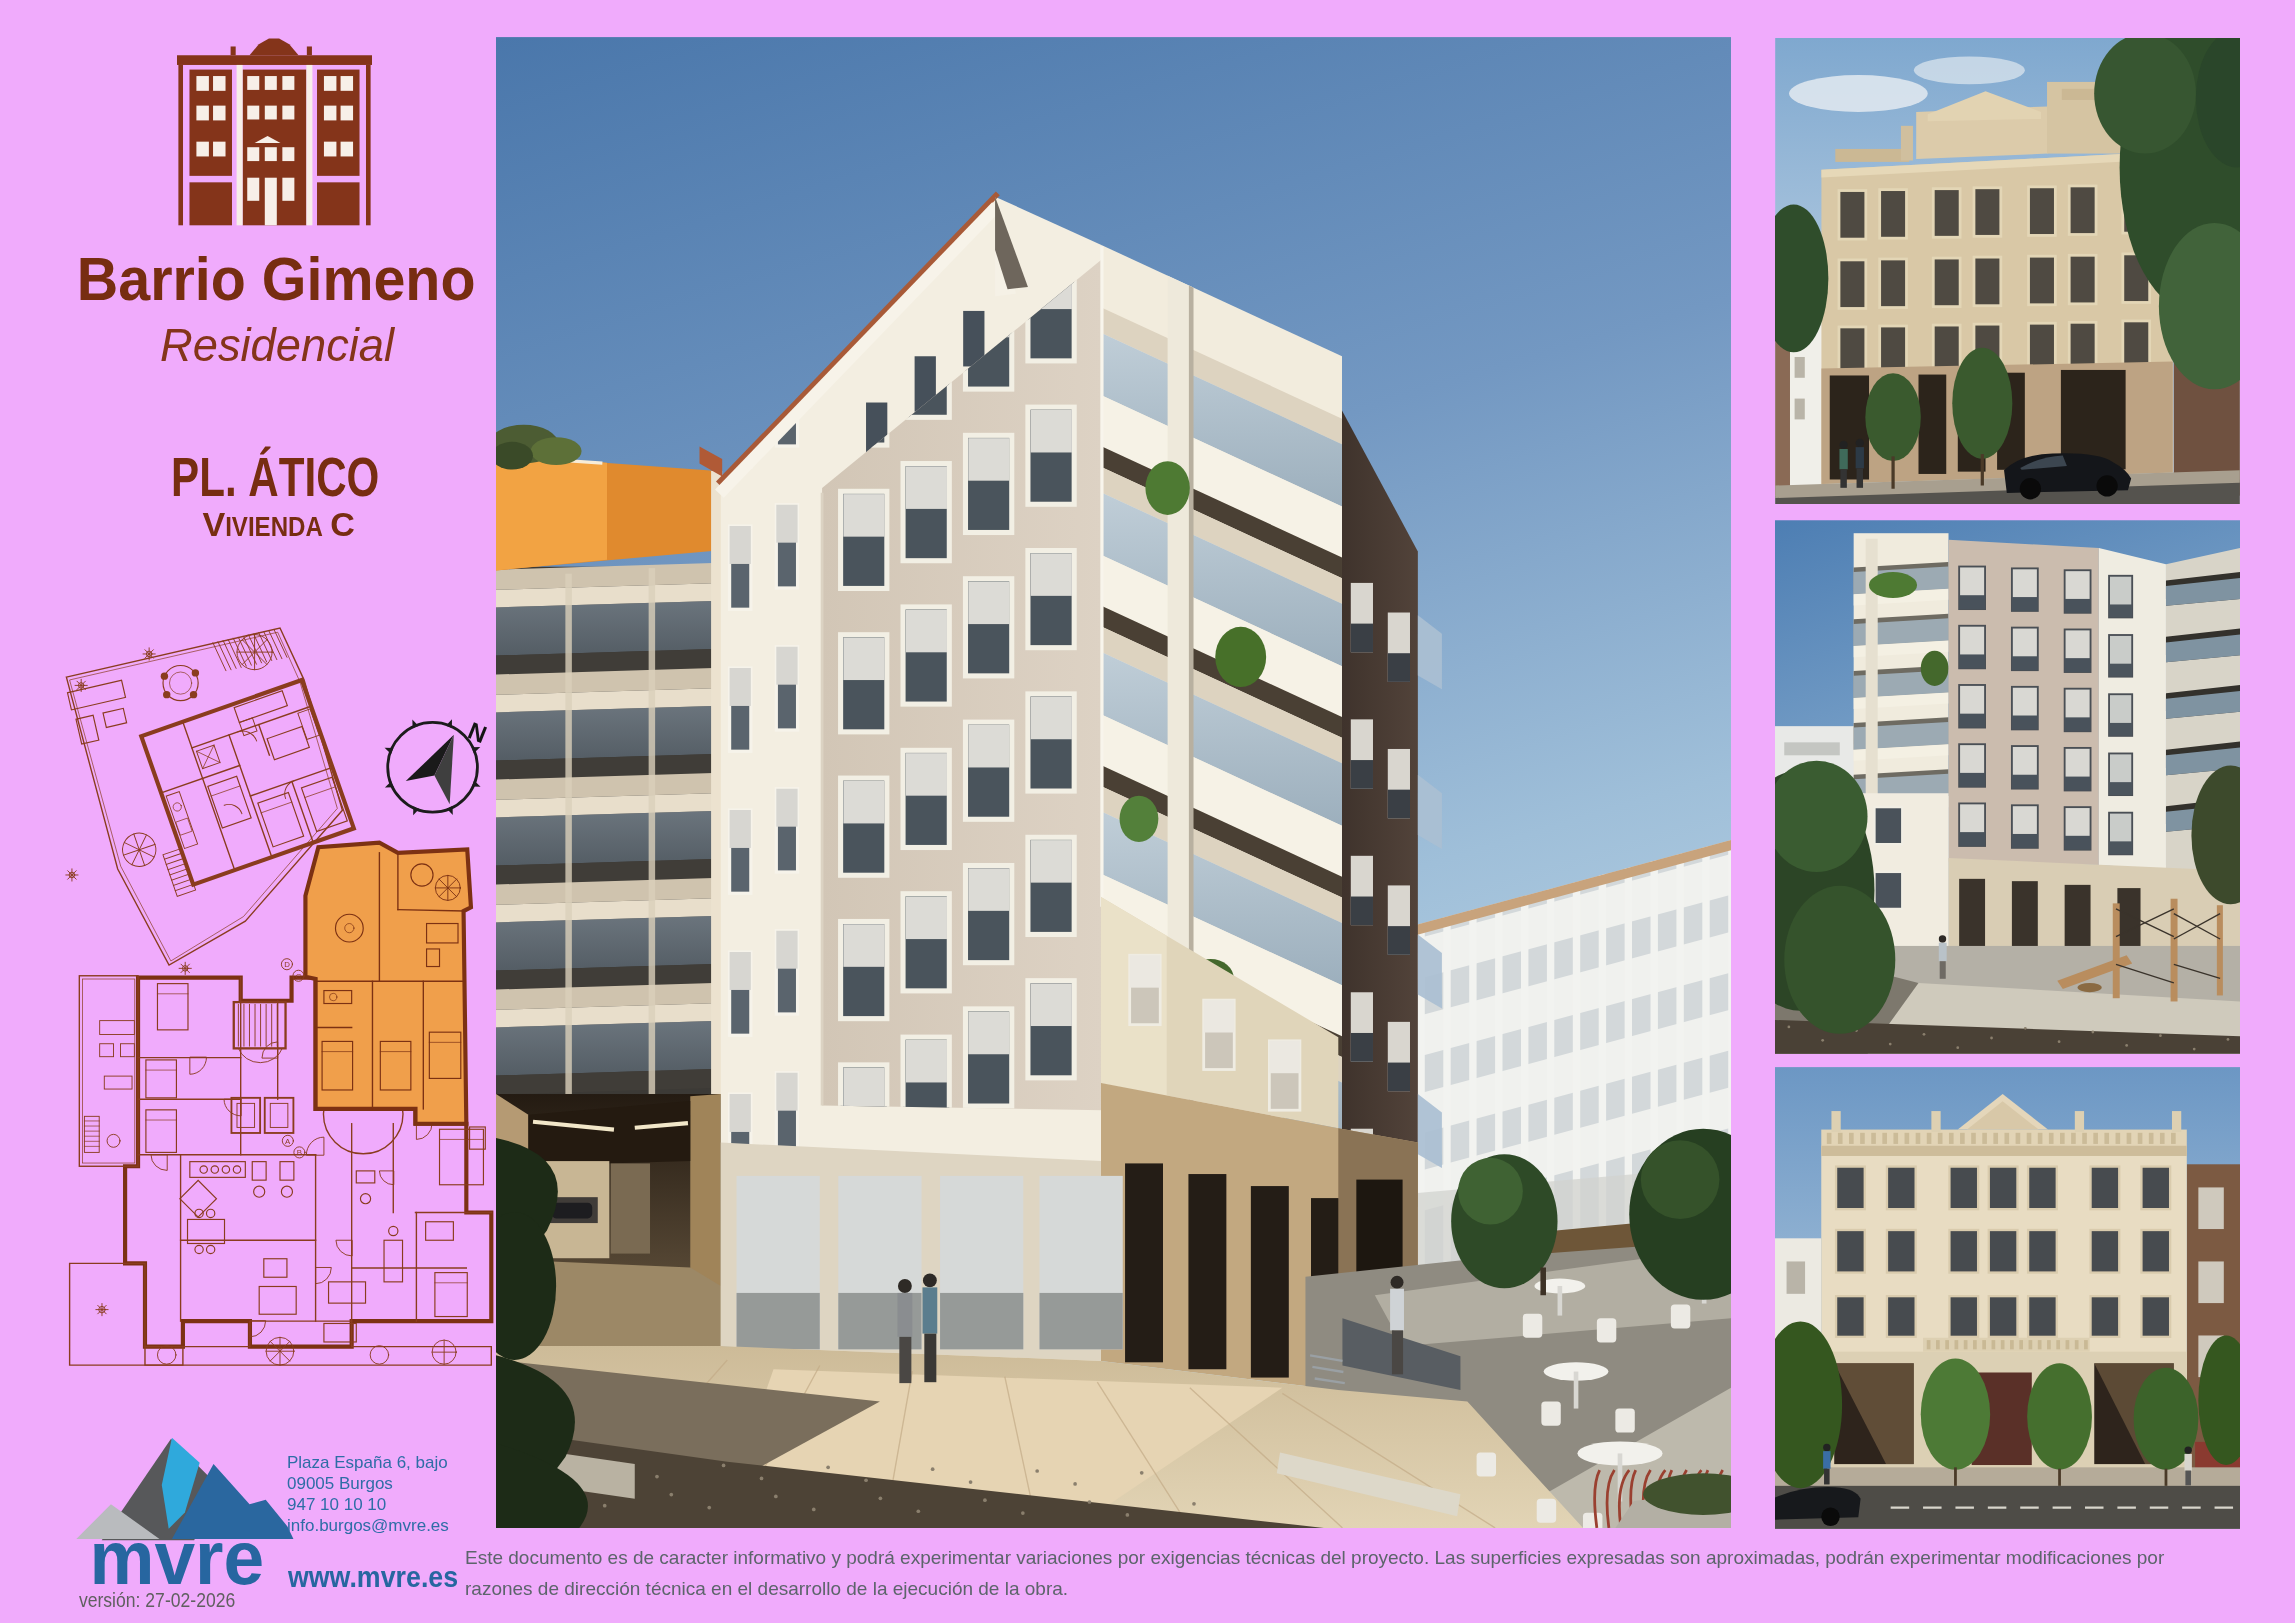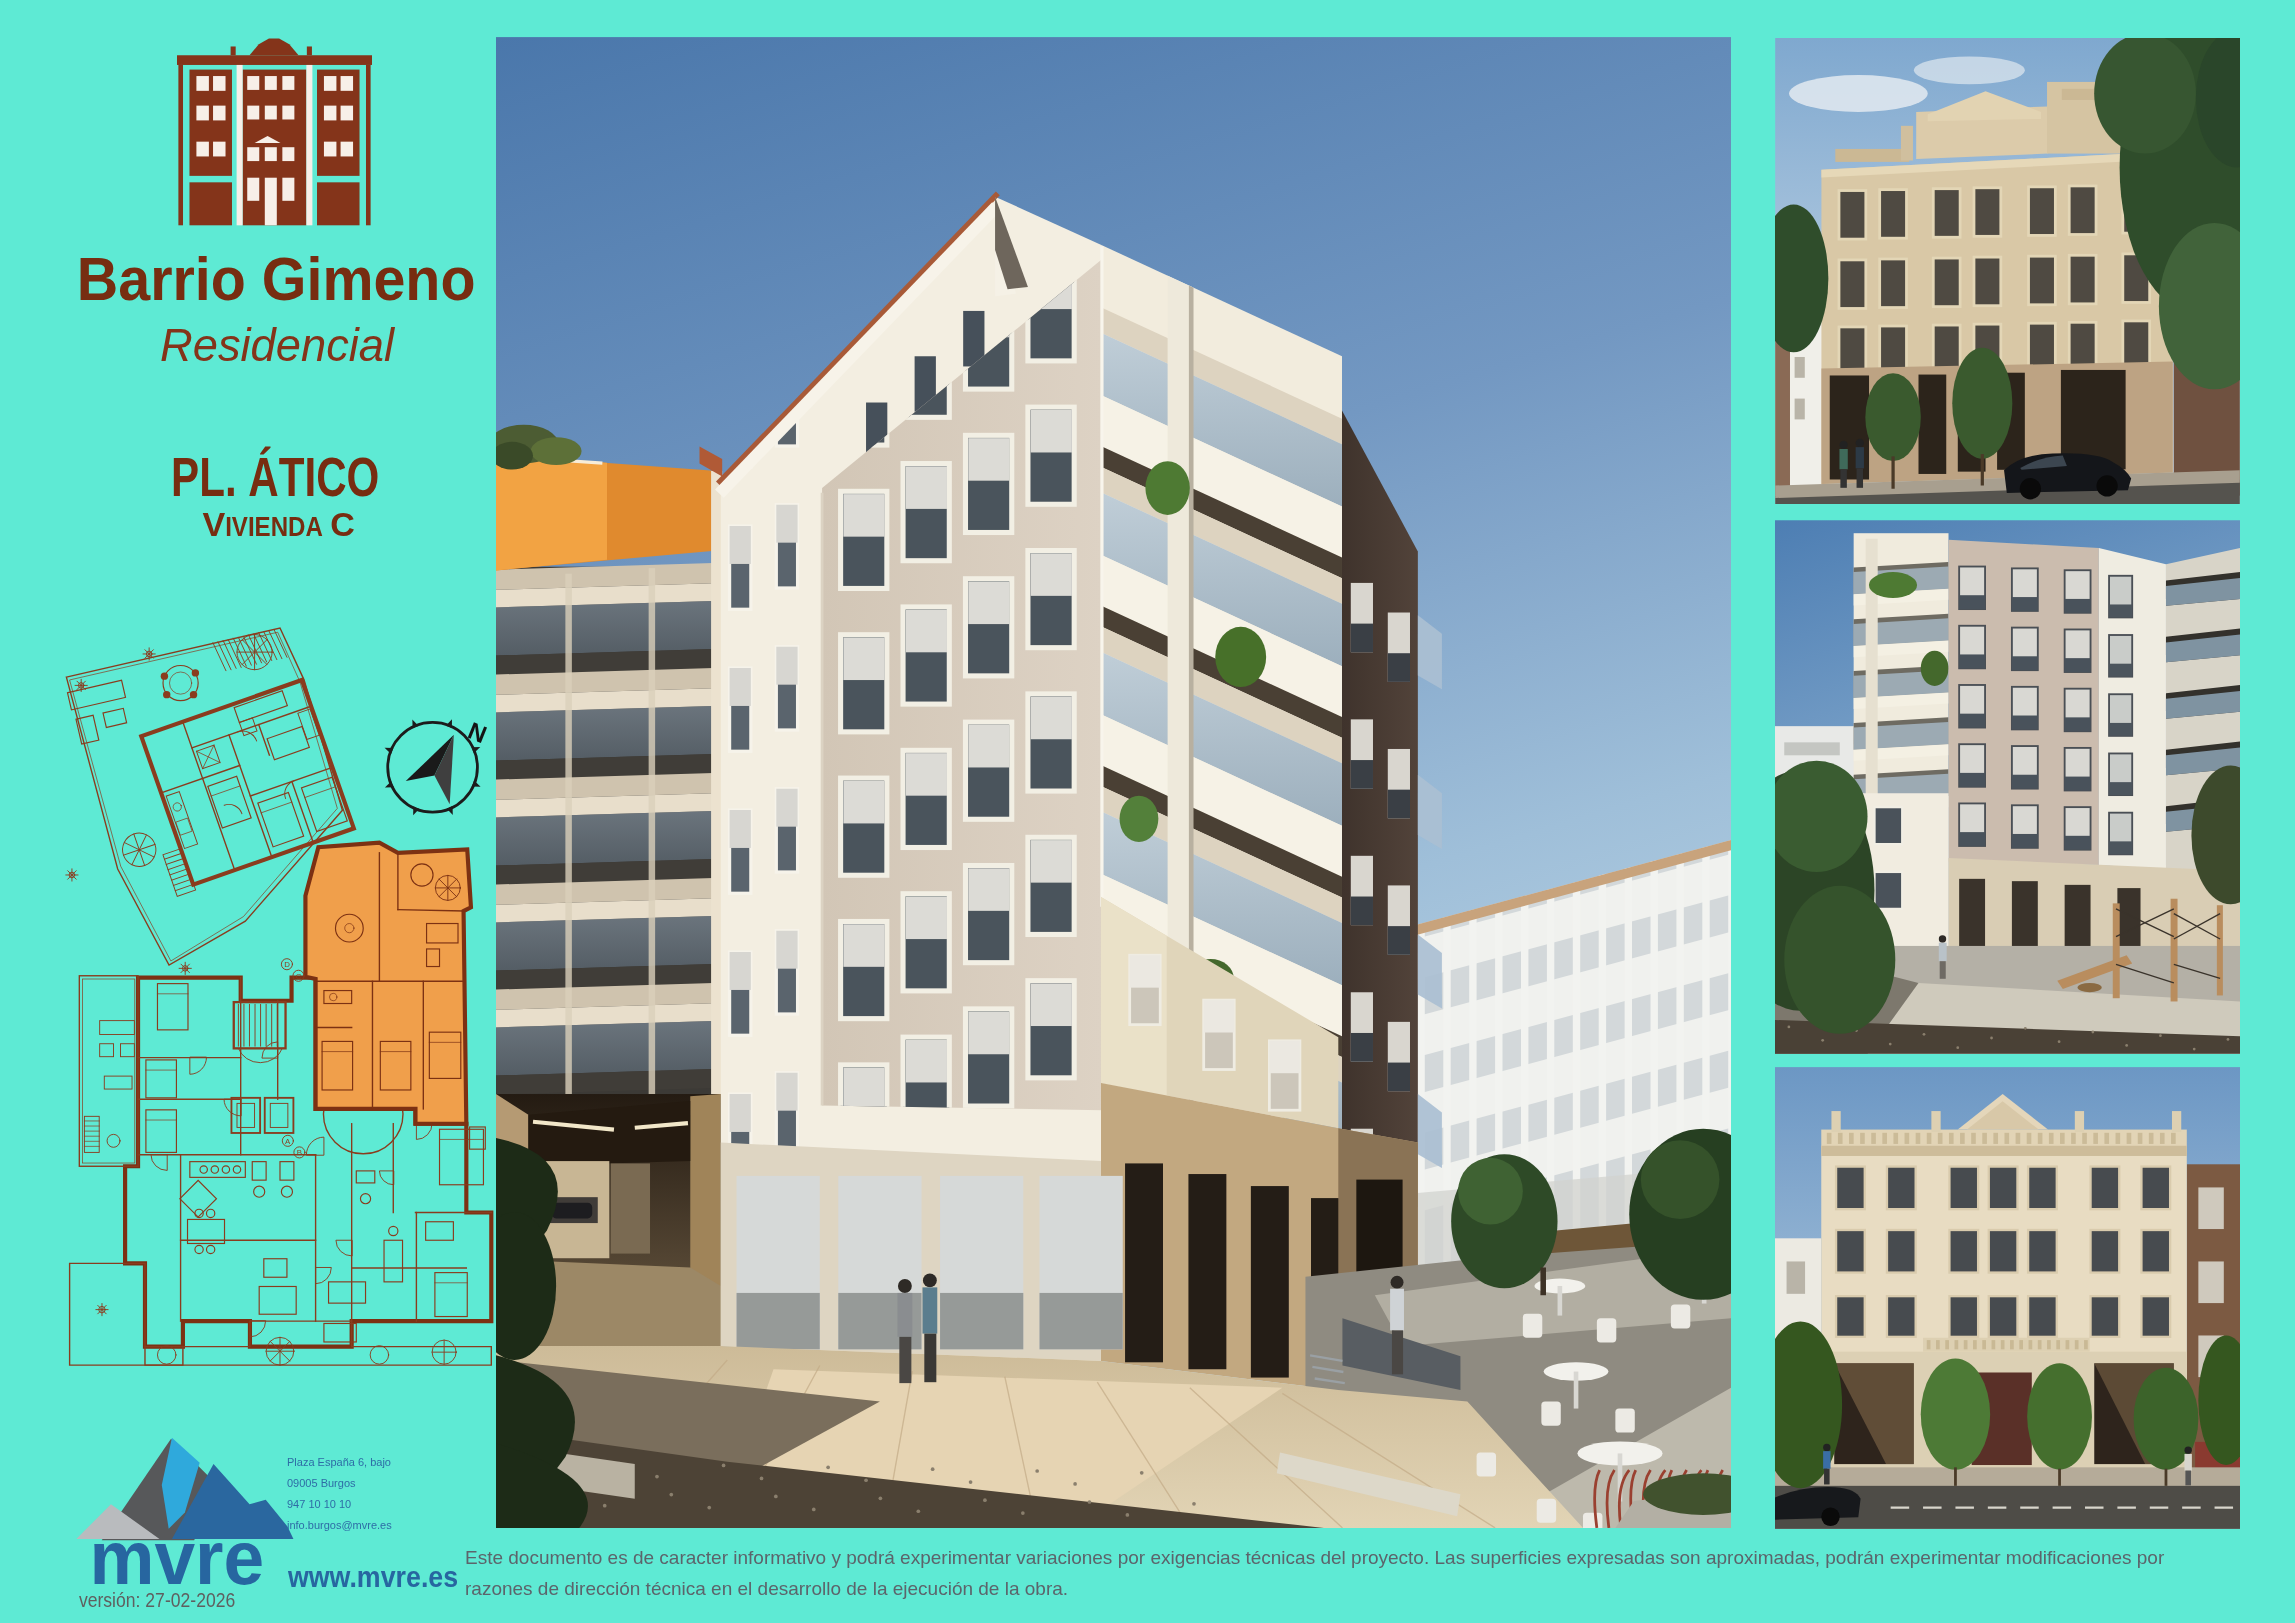--- a/index.html
+++ b/index.html
@@ -1,14 +1,14 @@
 <!DOCTYPE html>
 <html style="font-size:7.4px"><head><meta charset="utf-8"><style>
 html,body{margin:0;padding:0;}
-.page{position:relative;width:2295px;height:1623px;background:#5eead4;overflow:hidden;font-family:"Liberation Sans",sans-serif;}
+.page{position:relative;width:2295px;height:1623px;background:#f0abfc;overflow:hidden;font-family:"Liberation Sans",sans-serif;}
 .abs{position:absolute;}
 </style></head><body>
 <div class="page">
 
 <svg class="abs" style="left:177px;top:36px" width="195" height="191" viewBox="0 0 422 412">
 <g fill="#84341a">
 <rect x="0" y="41" width="422" height="21"></rect>
 <polygon points="157,41 177,17 199,5 221,5 243,17 263,41"></polygon>
 <rect x="116" y="22" width="11" height="19"></rect>
         <rect x="281" y="22" width="11" height="19"></rect>
@@ -429,21 +429,21 @@
 <polygon points="210,10 320,120 260,230 60,230" fill="#57585a"></polygon>
 <polygon points="212,8 272,62 240,170 205,205 190,110" fill="#2fa9dc"></polygon>
 <polygon points="80,152 5,227 185,227" fill="#b9bbbe"></polygon>
 <polygon points="212,227 302,65 380,152 415,142 462,200 475,227" fill="#2a679f"></polygon>
 </svg>
 
 <svg class="abs" style="left:83px;top:1518px" width="194" height="79" viewBox="0 0 420 170">
 <text x="14" y="142" font-size="166" font-weight="bold" fill="#2766a0" textLength="378" lengthAdjust="spacingAndGlyphs">mvre</text>
 </svg>
 
-<div class="abs" style="left:287px;top:1452px;font-size:11px;line-height:21px;color:#2e6da6">Plaza España 6, bajo<br>09005 Burgos<br>947 10 10 10<br>info.burgos@mvre.es</div>
+<div class="abs" style="left:287px;top:1452px;font-size:17px;line-height:21px;color:#2e6da6">Plaza España 6, bajo<br>09005 Burgos<br>947 10 10 10<br>info.burgos@mvre.es</div>
 
 <svg class="abs" style="left:287px;top:1559px" width="185" height="37" viewBox="0 0 400 80">
 <text x="2" y="60" font-size="62" font-weight="bold" fill="#2766a0" textLength="368" lengthAdjust="spacingAndGlyphs">www.mvre.es</text>
 </svg>
 
 <svg class="abs" style="left:78px;top:1587px" width="185" height="28" viewBox="0 0 400 60">
 <text x="2" y="42" font-size="42" fill="#5f5f5f" textLength="338" lengthAdjust="spacingAndGlyphs">versión: 27-02-2026</text>
 </svg>
 
 <div class="abs" style="left:465px;top:1543px;width:2128px;font-size:19px;line-height:30.5px;color:#5c646b">Este documento es de caracter informativo y podrá experimentar variaciones por exigencias técnicas del proyecto. Las superficies expresadas son aproximadas, podrán experimentar modificaciones por<br>razones de dirección técnica en el desarrollo de la ejecución de la obra.</div>

